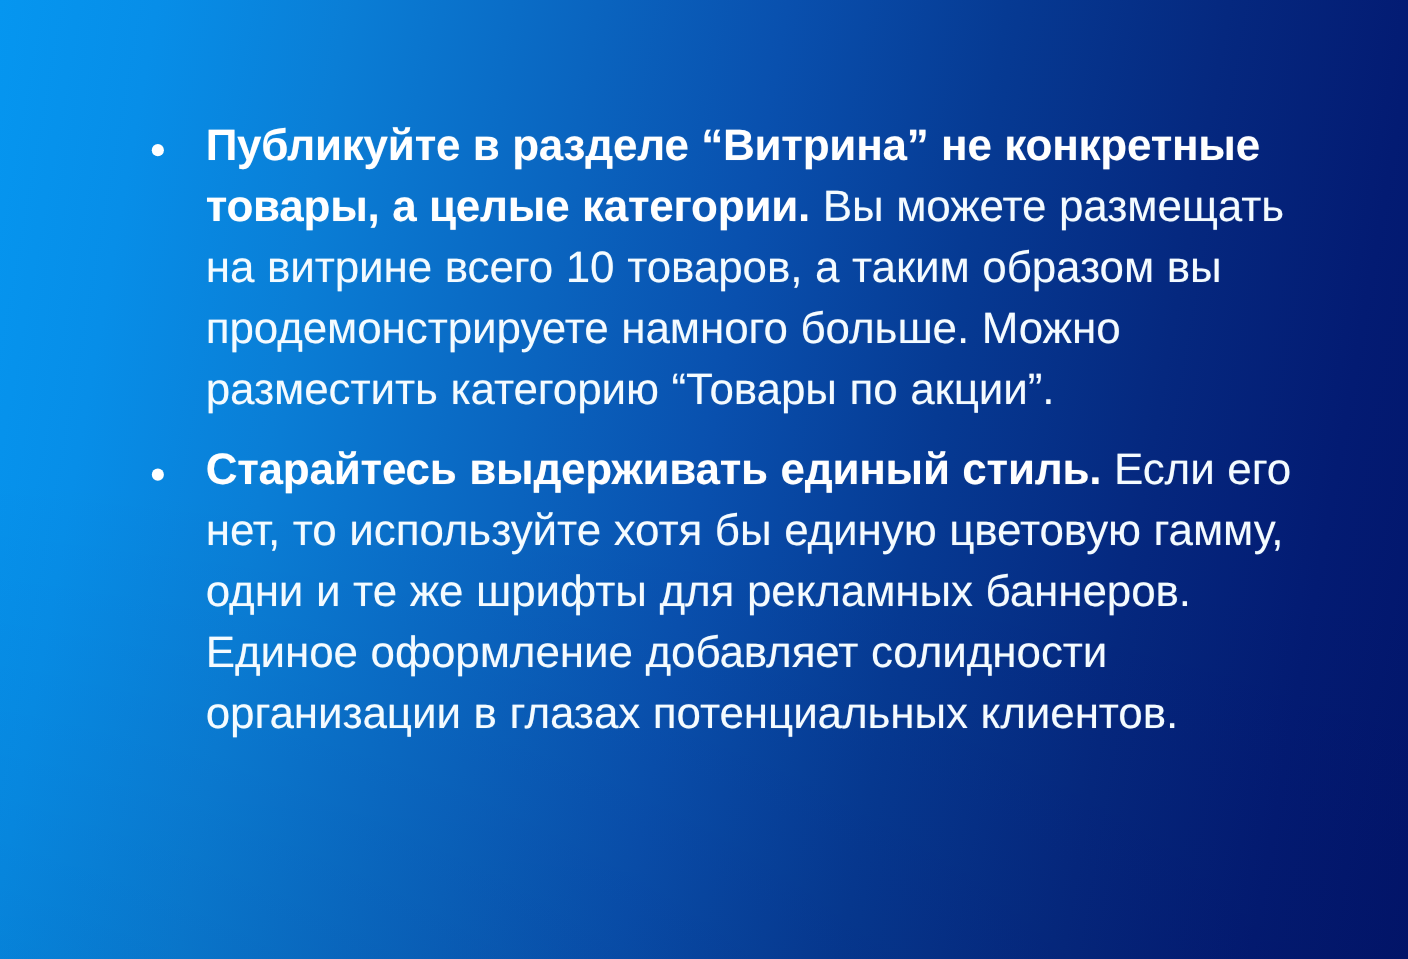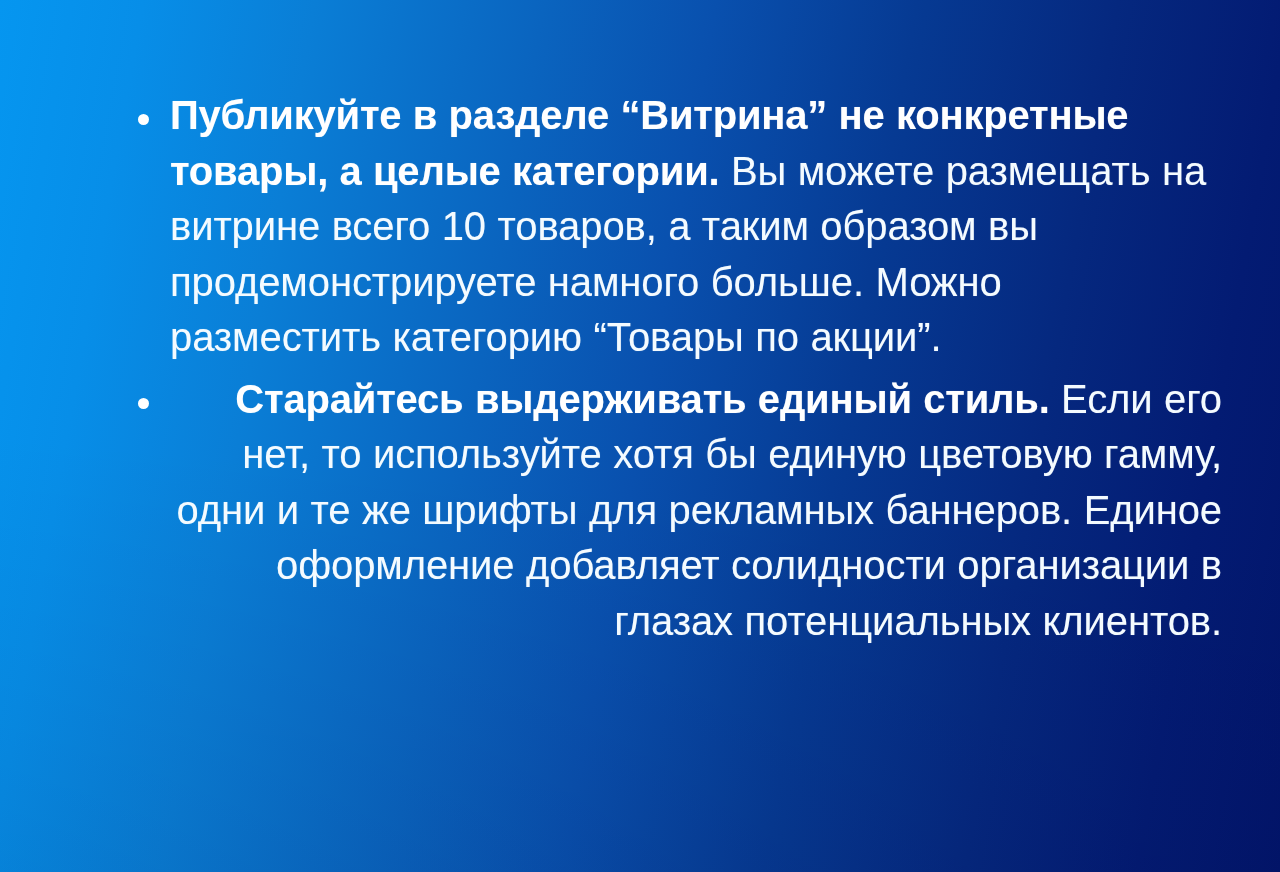--- a/index.html
+++ b/index.html
@@ -57,35 +57,34 @@
   }
 
   .bullet-item {
     position: relative;
     padding-left: 38px;
     margin: 0 0 6px 0;
   }
 
   .bullet-item:last-child {
     margin-bottom: 0;
-    text-align: right;
   }
 
   .bullet-dot {
     position: absolute;
     left: 6px;
     top: 26px;
     width: 11px;
     height: 11px;
     border-radius: 50%;
     background: #ffffff;
   }
 
   .para {
-    margin: 0;
+    margin: 17px;
     color: #f4fbff;
     font-size: 40px;
     line-height: 55.5px;
     letter-spacing: -0.1px;
     font-weight: 400;
     text-shadow: 0 0 1px rgba(255,255,255,0.35);
     word-spacing: 0.5px;
   }
 
   .para .lead {

